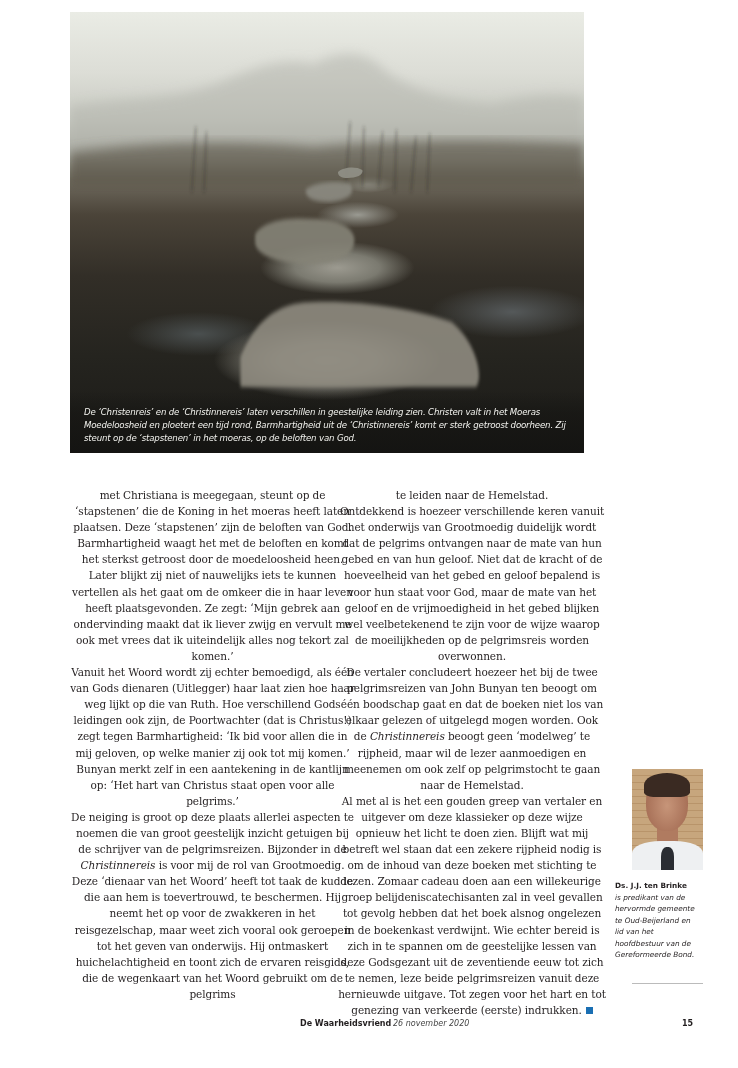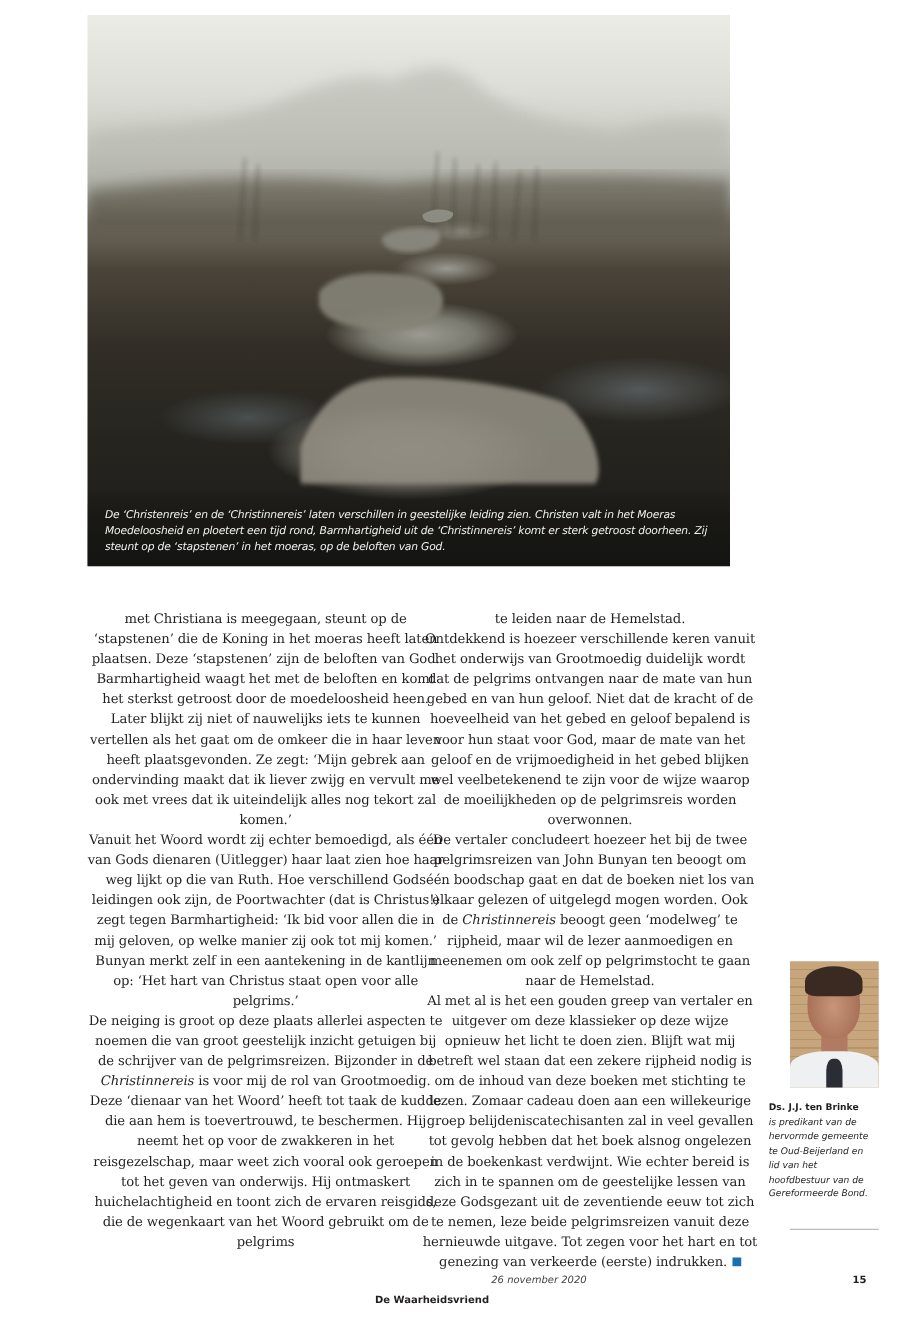--- a/index.html
+++ b/index.html
@@ -39,21 +39,21 @@
   .portrait .shirt { position:absolute; left:0; top:72px; width:71px; height:30px; background:#eef0f2; border-radius:40% 40% 0 0; }
   .portrait .tie { position:absolute; left:29px; top:78px; width:13px; height:24px; background:#2a2d33; border-radius:40% 40% 0 0; }
   .portrait .neck { position:absolute; left:25px; top:58px; width:21px; height:18px; background:#b07b60; }
 
   .bio { position:absolute; left:615px; top:880px; width:80px; font-family:"DejaVu Sans", sans-serif; font-size:7.3px; line-height:11.5px; color:#231f20; }
   .bio .name { font-weight:bold; }
   .bio .desc { font-style:italic; }
   .bio-rule { position:absolute; left:632px; top:983px; width:71px; height:0; border-top:1px solid #bbbbbb; }
 
   .footer { position:absolute; top:1019px; left:0; width:738px; font-family:"DejaVu Sans", sans-serif; font-size:8px; color:#231f20; }
-  .footer .pub { position:absolute; left:300px; font-weight:bold;margin-top:16px; }
+  .footer .pub { position:absolute; left:300px; font-weight:bold; }
   .footer .date { position:absolute; left:393px; font-style:italic; font-weight:normal; color:#444; }
   .footer .page { position:absolute; left:682px; font-weight:bold; }
 </style>
 </head>
 <body>
 
 <div class="photo">
   <svg class="mountain" viewBox="0 0 633 441" preserveAspectRatio="none">
     <defs>
       <filter id="blur1">

